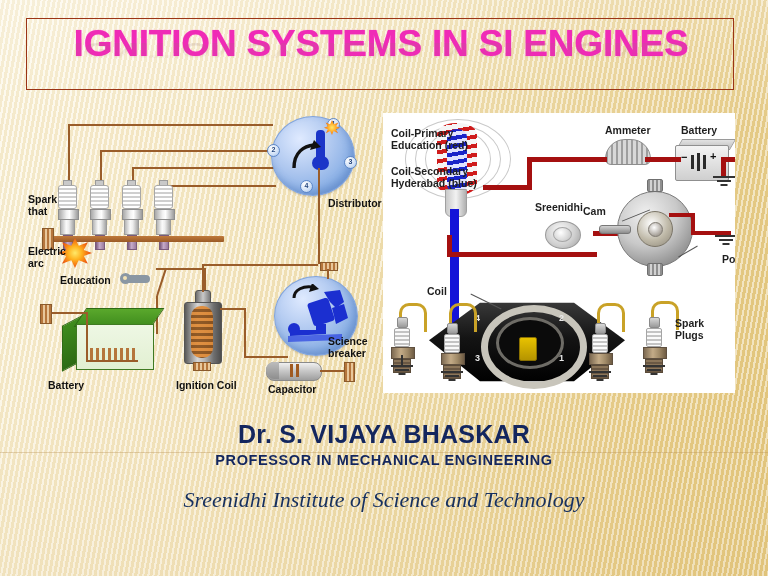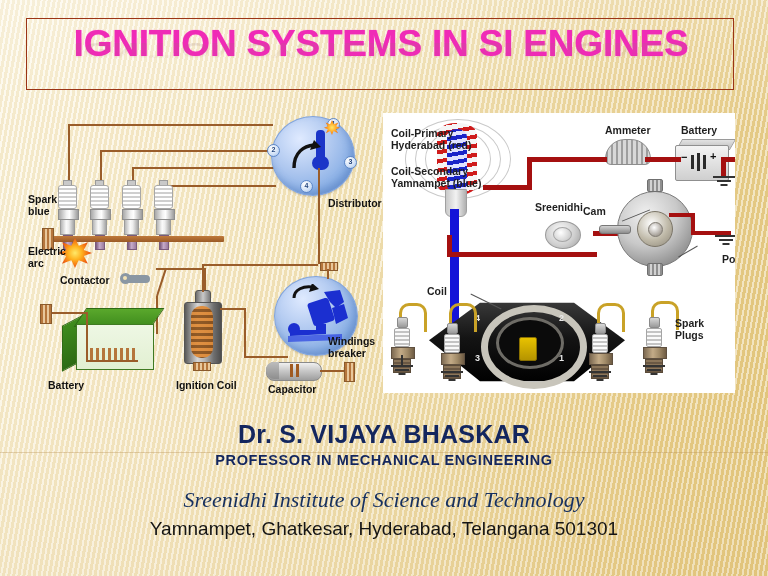--- a/index.html
+++ b/index.html
@@ -488,25 +488,25 @@
       <div class="body"></div>
       <div class="tip"></div>
     </div>
 
     <div class="rail" style="left:24px;top:124px;width:172px;"></div>
     <div class="ground" style="left:14px;top:116px;width:10px;height:20px;"></div>
 
     <div id="arc" style="left:30px;top:126px;"></div>
 
     <div class="dlabel" style="left:0px;top:82px;">Spark</div>
-    <div class="dlabel" style="left:0px;top:94px;">blue</div>
+    <div class="dlabel" style="left:0px;top:94px;">that</div>
     <div class="dlabel" style="left:0px;top:134px;">Electric</div>
     <div class="dlabel" style="left:0px;top:146px;">arc</div>
 
-    <div class="dlabel" style="left:32px;top:163px;">Contactor</div>
+    <div class="dlabel" style="left:32px;top:163px;">Education</div>
     <div id="key-shape" style="left:96px;top:163px;"></div>
     <div id="key-head" style="left:92px;top:161px;"></div>
     <div id="key-hole" style="left:95px;top:164px;"></div>
 
     <div class="wire" style="left:128px;top:156px;width:2px;height:28px;transform:rotate(18deg);transform-origin:bottom;"></div>
     <div class="wire wire-h" style="left:128px;top:156px;width:48px;"></div>
     <div class="wire wire-v" style="left:176px;top:156px;height:32px;"></div>
     <div class="wire wire-v" style="left:128px;top:184px;height:38px;"></div>
 
     <div id="battery-side" style="left:34px;top:208px;"></div>
@@ -534,21 +534,21 @@
     <svg style="position:absolute;left:254px;top:172px;width:68px;height:62px;" viewBox="0 0 68 62">
       <rect x="28" y="16" width="22" height="24" rx="3" fill="#1b2fd0" transform="rotate(-18 39 28)"></rect>
       <path d="M42,8 L58,6 L62,18 L54,24 L48,18 Z" fill="#1b2fd0"></path>
       <path d="M50,24 L62,20 L66,34 L54,40 Z" fill="#1b2fd0"></path>
       <path d="M8,46 L34,46 L34,40 L44,40 L44,50 L8,52 Z" fill="#1b2fd0"></path>
       <circle cx="12" cy="45" r="6" fill="#1b2fd0"></circle>
       <path d="M6,52 L60,50 L60,56 L6,58 Z" fill="#2f48e0" opacity="0.75"></path>
       <path d="M12,14 C12,5 22,2 30,3" stroke="#111" stroke-width="3" fill="none"></path>
       <polygon points="30,-1 37,5 27,8" fill="#111"></polygon>
     </svg>
-    <div class="dlabel" style="left:300px;top:224px;">Windings</div>
+    <div class="dlabel" style="left:300px;top:224px;">Science</div>
     <div class="dlabel" style="left:300px;top:236px;">breaker</div>
     <div class="ground" style="left:292px;top:150px;width:16px;height:7px;"></div>
     <div class="wire wire-v" style="left:299px;top:157px;height:10px;"></div>
 
     <div class="wire wire-h" style="left:192px;top:196px;width:24px;"></div>
     <div class="wire wire-v" style="left:216px;top:196px;height:48px;"></div>
     <div class="wire wire-h" style="left:216px;top:244px;width:44px;"></div>
 
     <div id="cap-body" style="left:238px;top:250px;"></div>
     <div id="cap-left" style="left:238px;top:250px;"></div>
@@ -567,23 +567,23 @@
 
     <div id="rcoil" style="left:48px;top:6px;">
       <div id="rcoil-red"></div>
       <div id="rcoil-blue"></div>
     </div>
     <div style="position:absolute;left:62px;top:76px;width:20px;height:26px;background:linear-gradient(90deg,#c9c9c9,#f2f2f2,#b0b0b0);border:1px solid #a0a0a0;border-radius:0 0 6px 6px;"></div>
 
     <div class="bwire" style="left:67px;top:96px;width:9px;height:118px;"></div>
 
     <div class="rlabel" style="left:8px;top:14px;">Coil-Primary</div>
-    <div class="rlabel" style="left:8px;top:26px;">Hyderabad (red)</div>
+    <div class="rlabel" style="left:8px;top:26px;">Education (red)</div>
     <div class="rlabel" style="left:8px;top:52px;">Coil-Secondary</div>
-    <div class="rlabel" style="left:8px;top:64px;">Yamnampet (blue)</div>
+    <div class="rlabel" style="left:8px;top:64px;">Hyderabad (blue)</div>
 
     <div id="ammeter" style="left:222px;top:26px;"></div>
     <div class="rlabel" style="left:222px;top:11px;">Ammeter</div>
 
     <div id="rbatt-top" style="left:296px;top:26px;"></div>
     <div id="rbatt" style="left:292px;top:32px;"></div>
     <div class="rbatt-cell" style="left:308px;top:42px;height:14px;"></div>
     <div class="rbatt-cell" style="left:314px;top:40px;height:18px;"></div>
     <div class="rbatt-cell" style="left:320px;top:42px;height:14px;"></div>
     <div class="rbatt-sign" style="left:298px;top:38px;">−</div>
@@ -693,15 +693,14 @@
         <i style="top:8px;width:7px;"></i>
     </div>
 
     <div class="rlabel" style="left:292px;top:204px;">Spark Plugs</div>
   </div>
 
   <div id="divider"></div>
   <div id="presenter-name">Dr. S. VIJAYA BHASKAR</div>
   <div id="presenter-role">PROFESSOR IN MECHANICAL ENGINEERING</div>
   <div id="institute">Sreenidhi Institute of Science and Technology</div>
-  <div id="address">Yamnampet, Ghatkesar, Hyderabad, Telangana 501301</div>
 
 </div>
 
 </body></html>

